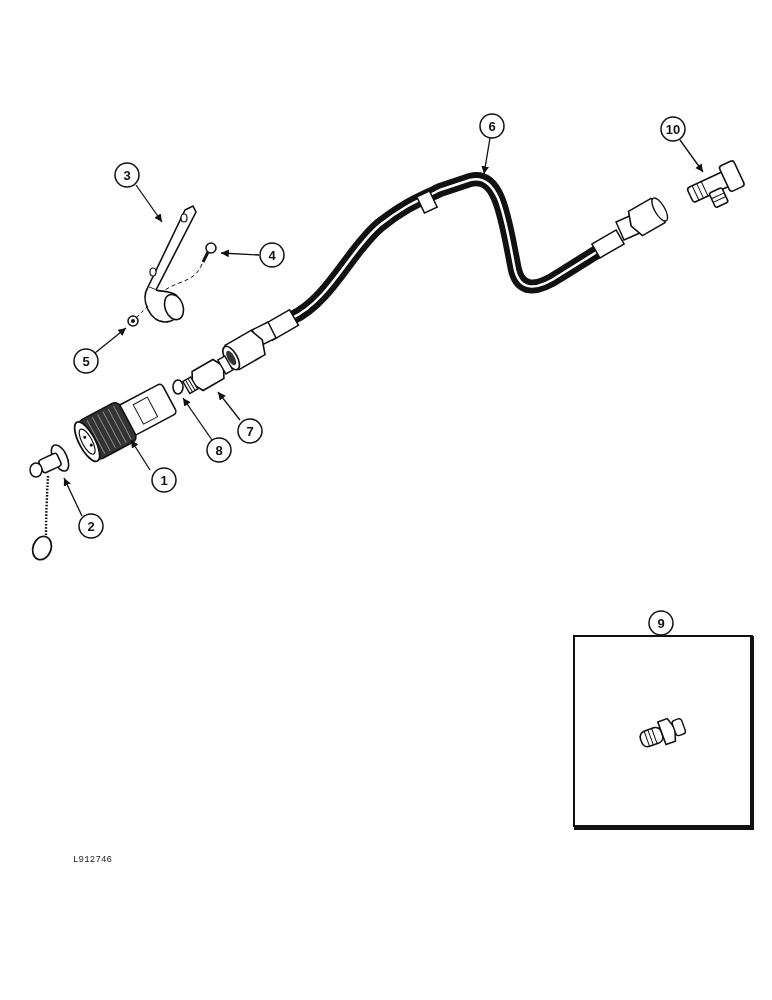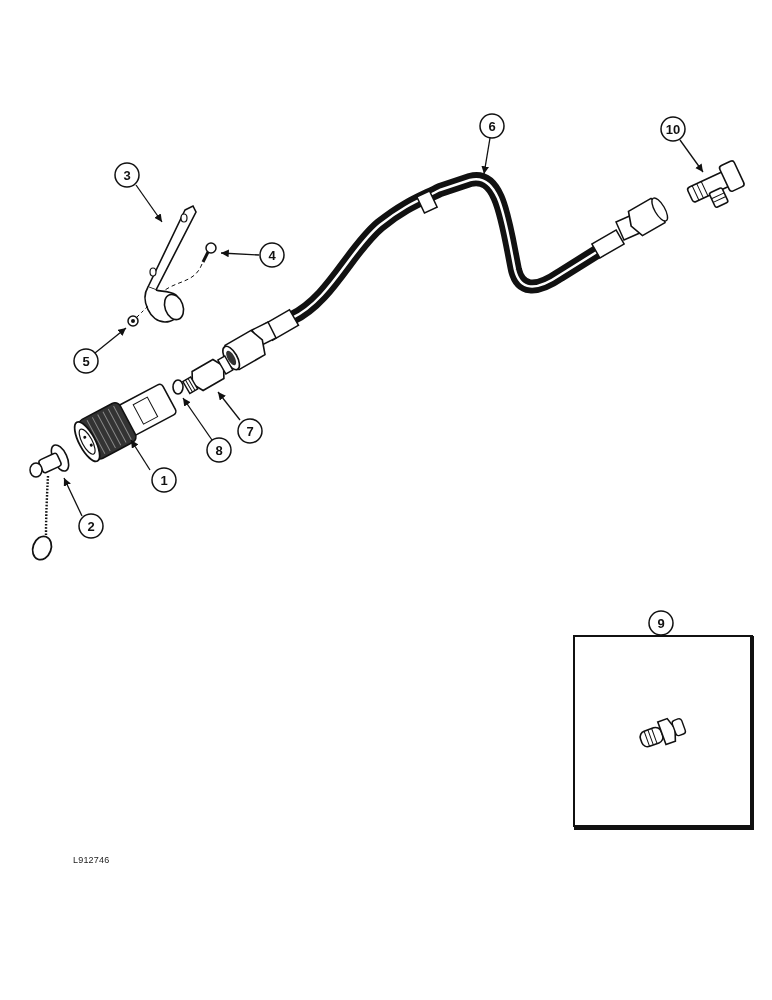--- a/index.html
+++ b/index.html
@@ -1,20 +1,20 @@
 <!DOCTYPE html>
 <html><head>
 <meta charset="utf-8">
 <style>
   html, body { margin: 0; padding: 0; background: #ffffff; }
   body { width: 772px; height: 1000px; position: relative; overflow: hidden;
          font-family: "Liberation Sans", sans-serif; }
   svg.diagram { position: absolute; left: 0; top: 0; }
   .callout-text { font-family: "Liberation Sans", sans-serif; font-weight: bold; font-size: 13px; fill: #111; }
-  .ref { position: absolute; left: 73px; top: 855px; font-family: Liberation Sans, sans-serif;
+  .ref { position: absolute; left: 73px; top: 855px; font-family: Liberation Mono, monospace;
          font-size: 9px; color: #222; letter-spacing: 0.2px; }
 </style>
 </head>
 <body>
 
 <svg class="diagram" width="772" height="1000" viewBox="0 0 772 1000" xmlns="http://www.w3.org/2000/svg">
   <defs>
     <marker id="arr" markerWidth="8" markerHeight="8" refX="6" refY="3" orient="auto">
       <path d="M0,0 L6,3 L0,6 Z" fill="#111"></path>
     </marker>

